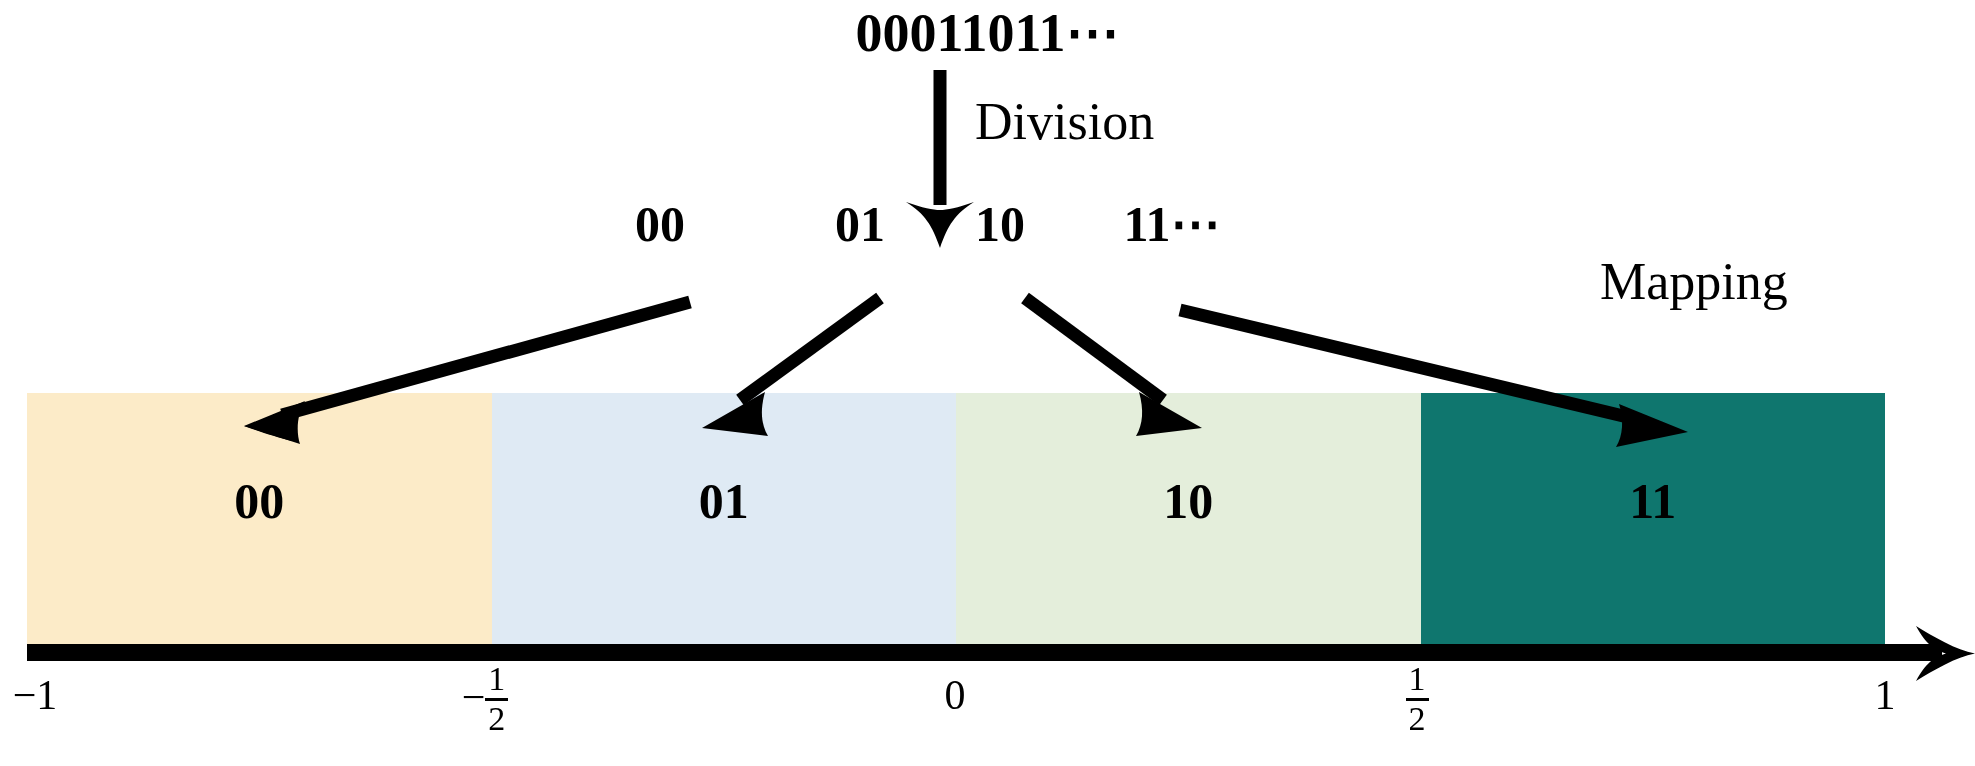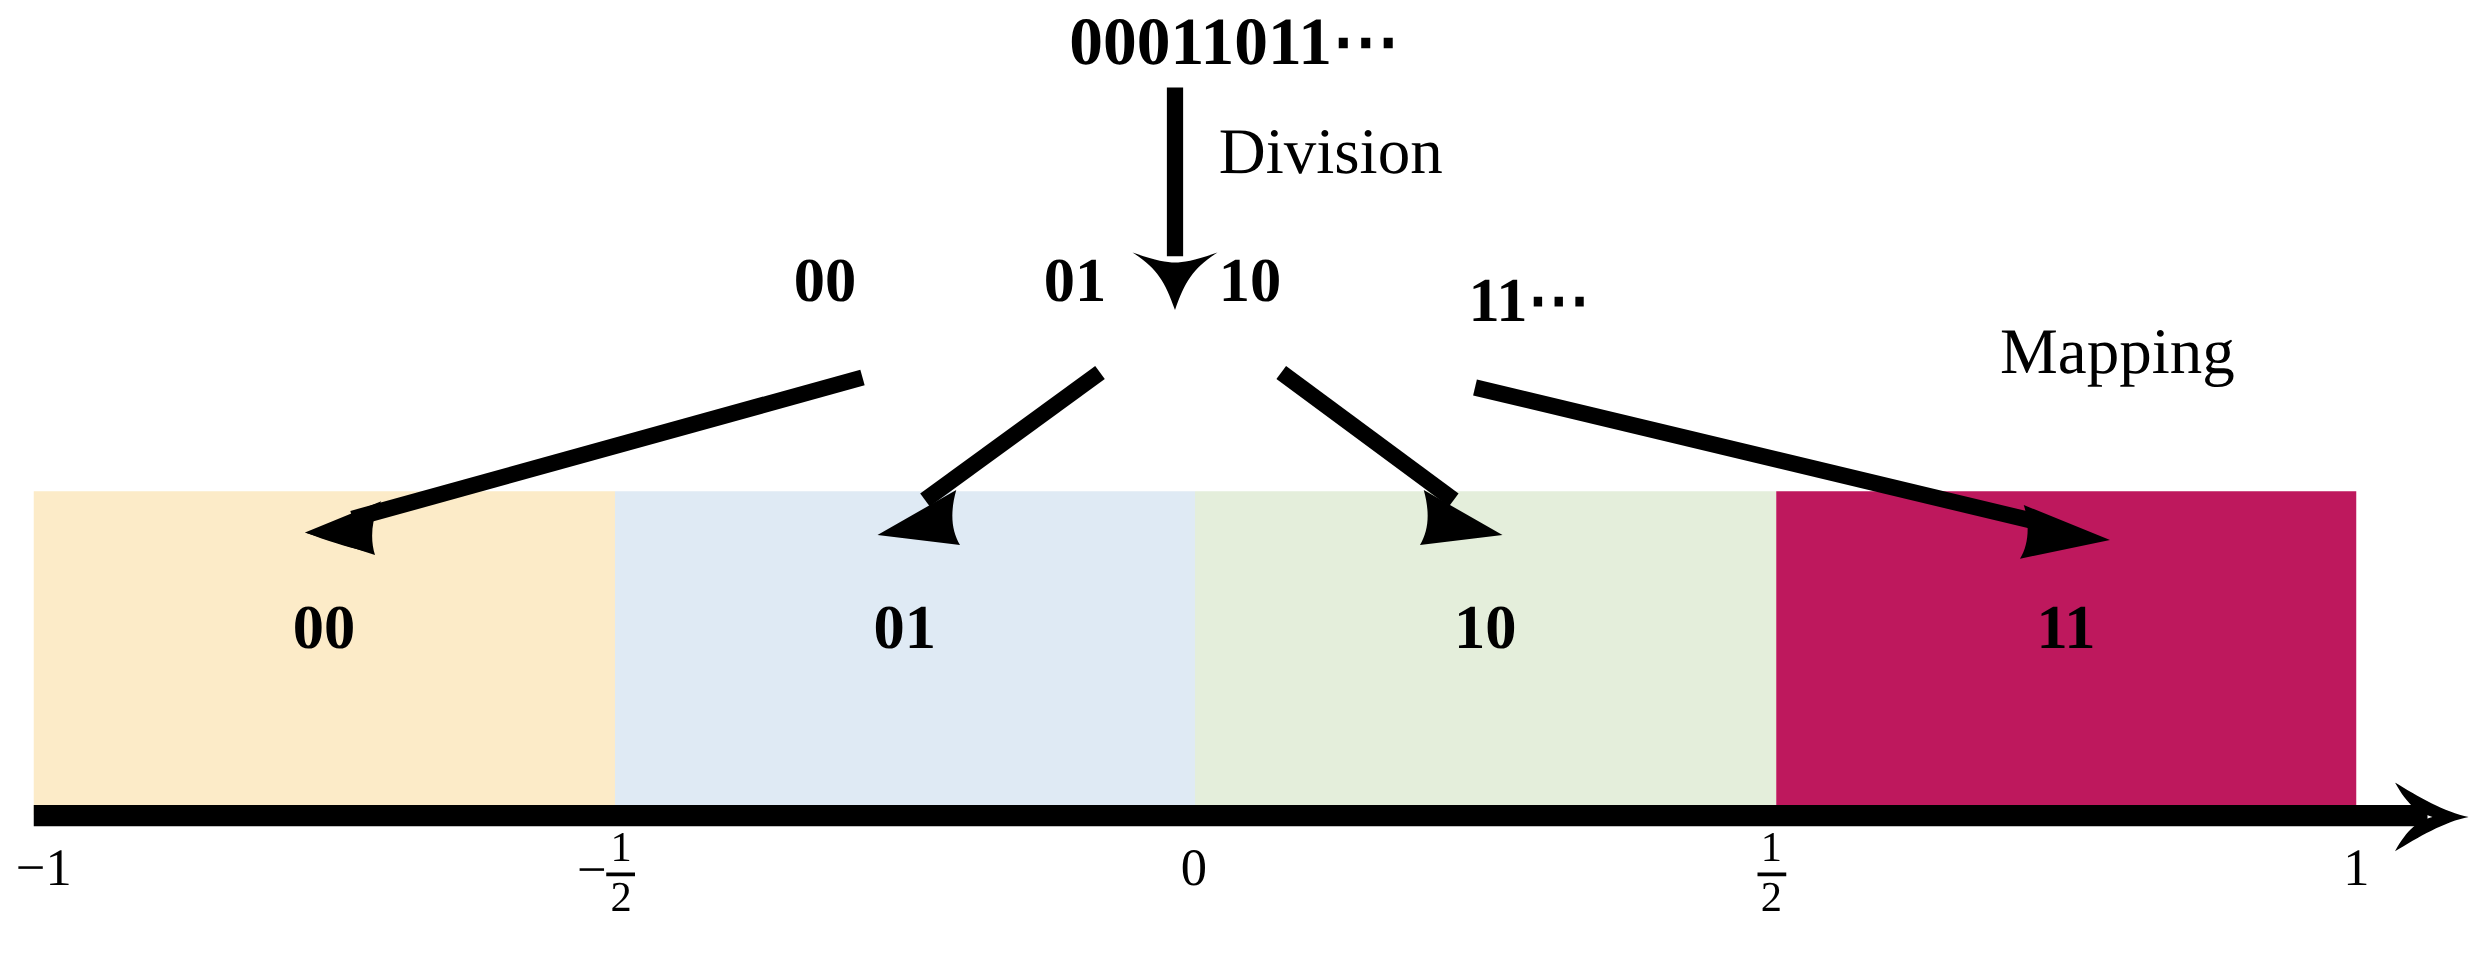--- a/index.html
+++ b/index.html
@@ -48,21 +48,21 @@
   .chunk {
     font-weight: bold;
     font-size: 50px;
     line-height: 56px;
     white-space: nowrap;
     text-align: center;
   }
   .chunk-00 { left: 590px; top: 196px; width: 140px; }
   .chunk-01 { left: 790px; top: 196px; width: 140px; }
   .chunk-10 { left: 930px; top: 196px; width: 140px; }
-  .chunk-11 { left: 1072px; top: 196px; width: 200px; text-align: right; margin-top: 16px; }
+  .chunk-11 { left: 1072px; top: 196px; width: 200px; text-align: center; }
 
   
   #bar {
     left: 27px; top: 393px;
     width: 1858px; height: 259px;
     display: flex;
   }
   .seg {
     height: 100%;
     position: relative;
@@ -142,21 +142,21 @@
   <div class="abs" id="bar">
     <div class="seg" style="background: rgb(252, 235, 200); flex: 0.25 1 0%;">
       <span class="seg-label">00</span>
     </div>
     <div class="seg" style="background: rgb(223, 234, 244); flex: 0.25 1 0%;">
       <span class="seg-label">01</span>
     </div>
     <div class="seg" style="background: rgb(228, 238, 219); flex: 0.25 1 0%;">
       <span class="seg-label">10</span>
     </div>
-    <div class="seg" style="background: #be185d; flex: 0.25 1 0%;">
+    <div class="seg" style="background: #0f766e; flex: 0.25 1 0%;">
       <span class="seg-label">11</span>
     </div>
   </div>
 
   <div class="abs" id="axis-line"></div>
   <div class="abs" id="axis-arrowhead">
     <svg width="60" height="56" viewBox="0 0 60 56">
       <path d="M 0 0 C 10 18 18 24 30 27.5 C 18 31 10 37 0 55 C 18 44 40 31 59 27.5 C 40 24 18 11 0 0 Z" fill="#000000"></path>
     </svg>
   </div>

